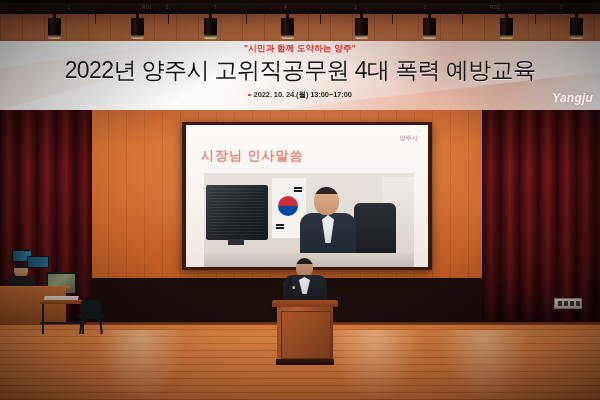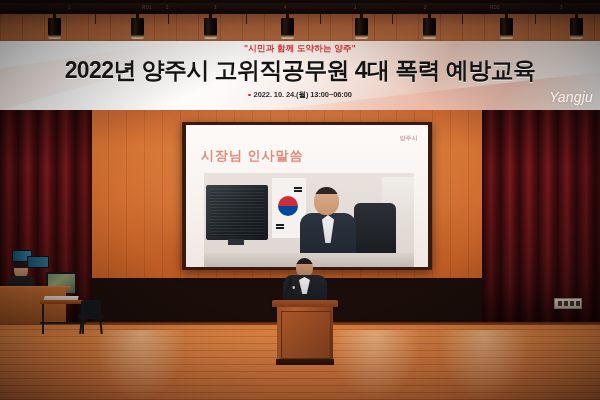--- a/index.html
+++ b/index.html
@@ -92,40 +92,40 @@
     clip-path:polygon(0 40%,100% 0,100% 26%,0 100%);
   }
 
   .subtitle{
     position:absolute;left:0;top:2px;width:600px;text-align:center;
     font-size:8.5px;font-weight:bold;color:#c9302c;
     letter-spacing:.2px;z-index:3;white-space:nowrap;
   }
   .main-title{
     position:absolute;left:0;top:15px;width:600px;text-align:center;
-    font-size:23px;font-weight:bold;color:#141414;
+    font-size:23px;font-weight:normal;color:#141414;
     letter-spacing:-.6px;line-height:28px;z-index:3;white-space:nowrap;
     text-shadow:0 1px 0 rgba(255,255,255,.6);
   }
   .meta-row{
     position:absolute;left:0;top:49px;width:600px;
     display:flex;justify-content:center;align-items:center;gap:20px;
     z-index:3;white-space:nowrap;
   }
   .meta-item{
     display:flex;align-items:center;gap:3px;
     font-size:7.5px;font-weight:bold;color:#2b2b2b;letter-spacing:-.1px;
   }
   .meta-dot{
     width:2.5px;height:2.5px;background:#c9302c;border-radius:50%;
     display:inline-block;
   }
   .banner-wm{
     position:absolute;right:7px;bottom:5px;z-index:3;
-    font-size:14px;font-style:italic;font-weight:normal;
+    font-size:12px;font-style:italic;font-weight:bold;
     color:rgba(255,255,255,.88);letter-spacing:.2px;
     text-shadow:0 0 2px rgba(180,110,85,.5);
   }
 
   
   .wall-mid{
     position:absolute;left:0;top:110px;width:600px;height:168px;
     background:linear-gradient(180deg,#c2622f 0%,#d4712f 22%,#cf6a2c 55%,#b9571f 100%);
   }
   .wall-mid::after{
@@ -509,21 +509,21 @@
   <div class="cable" style="left:392px"></div>
   <div class="cable" style="left:462px"></div>
   <div class="cable" style="left:535px"></div>
 
   <div class="banner">
     <div class="subtitle">"시민과 함께 도약하는 양주"</div>
     <div class="main-title">2022년 양주시 고위직공무원 4대 폭력 예방교육</div>
     <div class="meta-row">
       <span class="meta-item">
         <span class="meta-dot"></span>
-        <span>2022. 10. 24.(월) 13:00~06:00</span>
+        <span>2022. 10. 24.(월) 13:00~17:00</span>
       </span>
     </div>
     <div class="banner-wm">Yangju</div>
   </div>
 
   <div class="wall-mid"></div>
   <div class="wall-glow"></div>
   <div class="panel-left"></div>
   <div class="panel-right"></div>
   <div class="wall-right-strip"></div>

